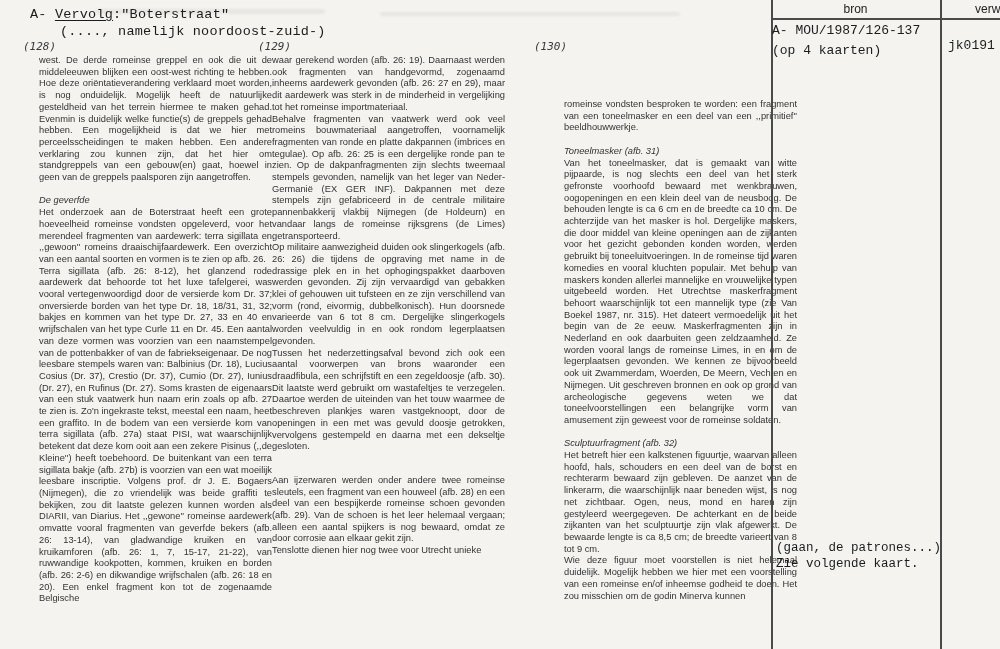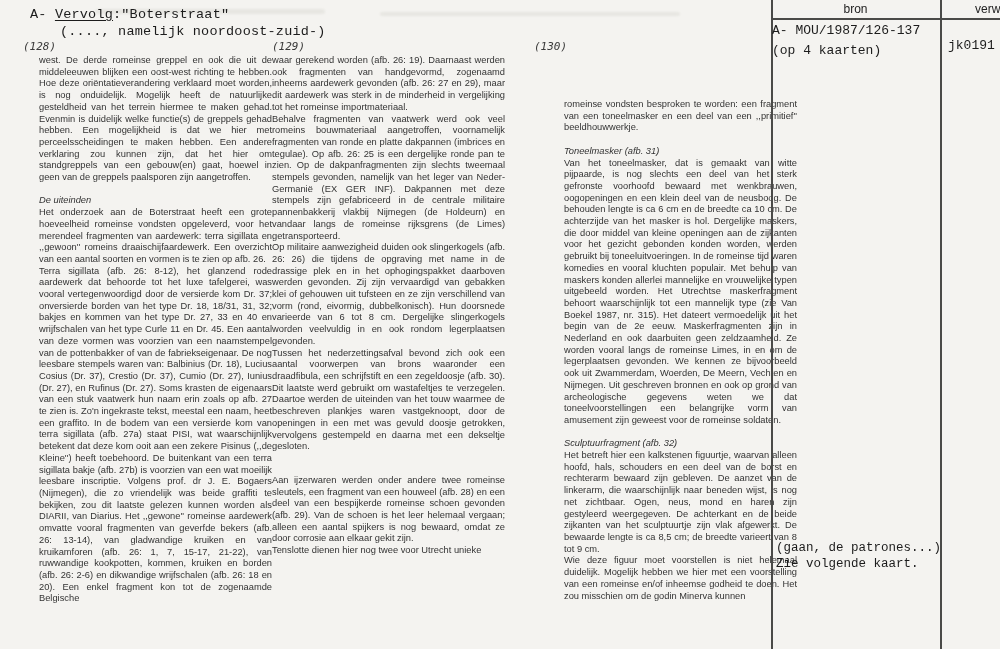--- a/index.html
+++ b/index.html
@@ -13,21 +13,21 @@
   .smudge.s3{left:120px;top:150px;width:60px;height:3px;opacity:.3;}
 
   
   .tw{font-family:"Liberation Mono","DejaVu Sans Mono",monospace;color:#1c1c1c;}
   .doc-header{position:absolute;left:30px;top:6px;font-size:13.5px;line-height:17px;letter-spacing:.2px;}
   .doc-header .u{text-decoration:underline;text-underline-offset:2px;}
   .doc-header .line2{padding-left:30px;}
 
   
   .pagenum{position:absolute;top:40px;font-family:"DejaVu Sans Mono",monospace;font-style:italic;font-size:11px;color:#3a3a3a;}
-  .pn1{left:23px;} .pn2{left:272px;} .pn3{left:534px;}
+  .pn1{left:23px;} .pn2{left:258px;} .pn3{left:534px;}
 
   
   .col{position:absolute;top:55px;width:233px;font-size:9.3px;line-height:11.7px;text-align:justify;color:#333;}
   .c1{left:28px;margin-left:11px;} .c2{left:272px;} .c3{left:564px;margin-top:44px;}
   .col p{margin:0;}
   .subhead{font-style:italic;}
   .gap1{height:11.7px;} .gap2{height:22px;}
 
   
   .vline{position:absolute;top:0;bottom:0;width:1.5px;background:#4a4a48;}
@@ -54,21 +54,21 @@
     <div class="line2">(...., namelijk noordoost-zuid-)</div>
   </div>
 
   <div class="pagenum pn1">(128)</div>
   <div class="pagenum pn2">(129)</div>
   <div class="pagenum pn3">(130)</div>
 
   <div class="col c1">
     <p>west. De derde romeinse greppel en ook die uit de middeleeuwen blijken een oost-west richting te hebben. Hoe deze oriëntatieverandering verklaard moet worden, is nog onduidelijk. Mogelijk heeft de natuurlijke gesteldheid van het terrein hiermee te maken gehad. Evenmin is duidelijk welke functie(s) de greppels gehad hebben. Een mogelijkheid is dat we hier met perceelsscheidingen te maken hebben. Een andere verklaring zou kunnen zijn, dat het hier om standgreppels van een gebouw(en) gaat, hoewel in geen van de greppels paalsporen zijn aangetroffen.</p>
     <div class="gap1"></div>
-    <p class="subhead">De uiteinden</p>
+    <p class="subhead">De geverfde</p>
     <p>Het onderzoek aan de Boterstraat heeft een grote hoeveelheid romeinse vondsten opgeleverd, voor het merendeel fragmenten van aardewerk: terra sigillata en ,,gewoon'' romeins draaischijfaardewerk. Een overzicht van een aantal soorten en vormen is te zien op afb. 26.</p>
     <p>Terra sigillata (afb. 26: 8-12), het glanzend rode aardewerk dat behoorde tot het luxe tafelgerei, was vooral vertegenwoordigd door de versierde kom Dr. 37; onversierde borden van het type Dr. 18, 18/31, 31, 32; bakjes en kommen van het type Dr. 27, 33 en 40 en wrijfschalen van het type Curle 11 en Dr. 45. Een aantal van deze vormen was voorzien van een naamstempel van de pottenbakker of van de fabriekseigenaar. De nog leesbare stempels waren van: Balbinius (Dr. 18), Lucius Cosius (Dr. 37), Crestio (Dr. 37), Cumio (Dr. 27), Iunius (Dr. 27), en Rufinus (Dr. 27). Soms krasten de eigenaars van een stuk vaatwerk hun naam erin zoals op afb. 27 te zien is. Zo'n ingekraste tekst, meestal een naam, heet een graffito. In de bodem van een versierde kom van terra sigillata (afb. 27a) staat PISI, wat waarschijnlijk betekent dat deze kom ooit aan een zekere Pisinus (,,de Kleine'') heeft toebehoord. De buitenkant van een terra sigillata bakje (afb. 27b) is voorzien van een wat moeilijk leesbare inscriptie. Volgens prof. dr J. E. Bogaers (Nijmegen), die zo vriendelijk was beide graffiti te bekijken, zou dit laatste gelezen kunnen worden als DIARII, van Diarius. Het ,,gewone'' romeinse aardewerk omvatte vooral fragmenten van geverfde bekers (afb. 26: 13-14), van gladwandige kruiken en van kruikamforen (afb. 26: 1, 7, 15-17, 21-22), van ruwwandige kookpotten, kommen, kruiken en borden (afb. 26: 2-6) en dikwandige wrijfschalen (afb. 26: 18 en 20). Een enkel fragment kon tot de zogenaamde Belgische</p>
   </div>
 
   <div class="col c2">
     <p>waar gerekend worden (afb. 26: 19). Daarnaast werden ook fragmenten van handgevormd, zogenaamd inheems aardewerk gevonden (afb. 26: 27 en 29), maar dit aardewerk was sterk in de minderheid in vergelijking tot het romeinse importmateriaal.</p>
     <p>Behalve fragmenten van vaatwerk werd ook veel romeins bouwmateriaal aangetroffen, voornamelijk fragmenten van ronde en platte dakpannen (imbrices en tegulae). Op afb. 26: 25 is een dergelijke ronde pan te zien. Op de dakpanfragmenten zijn slechts tweemaal stempels gevonden, namelijk van het leger van Neder-Germanië (EX GER INF). Dakpannen met deze stempels zijn gefabriceerd in de centrale militaire pannenbakkerij vlakbij Nijmegen (de Holdeurn) en vandaar langs de romeinse rijksgrens (de Limes) getransporteerd.</p>
     <p>Op militaire aanwezigheid duiden ook slingerkogels (afb. 26: 26) die tijdens de opgraving met name in de drassige plek en in het ophogingspakket daarboven werden gevonden. Zij zijn vervaardigd van gebakken klei of gehouwen uit tufsteen en ze zijn verschillend van vorm (rond, eivormig, dubbelkonisch). Hun doorsnede varieerde van 6 tot 8 cm. Dergelijke slingerkogels worden veelvuldig in en ook rondom legerplaatsen gevonden.</p>
     <p>Tussen het nederzettingsafval bevond zich ook een aantal voorwerpen van brons waaronder een draadfibula, een schrijfstift en een zegeldoosje (afb. 30). Dit laatste werd gebruikt om wastafeltjes te verzegelen. Daartoe werden de uiteinden van het touw waarmee de beschreven plankjes waren vastgeknoopt, door de openingen in een met was gevuld doosje getrokken, vervolgens gestempeld en daarna met een dekseltje gesloten.</p>
     <div class="gap2"></div>

